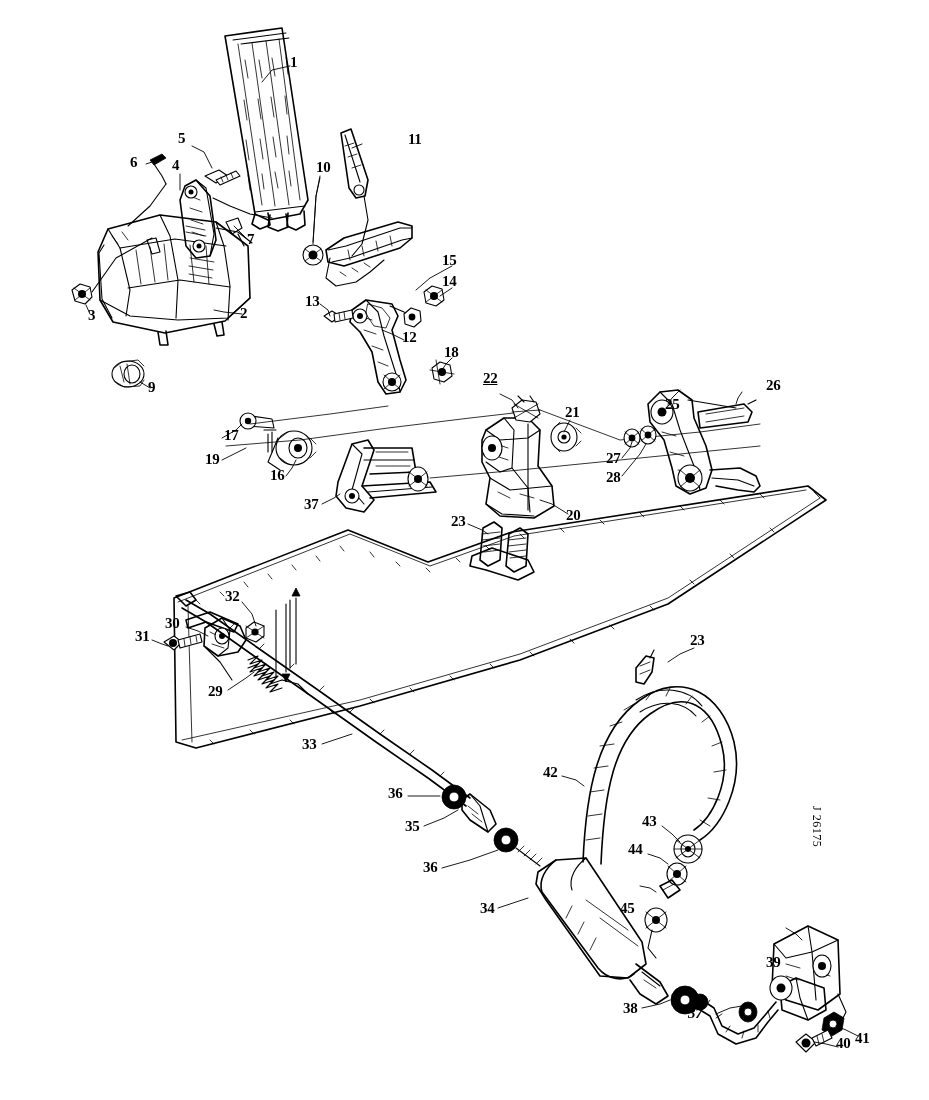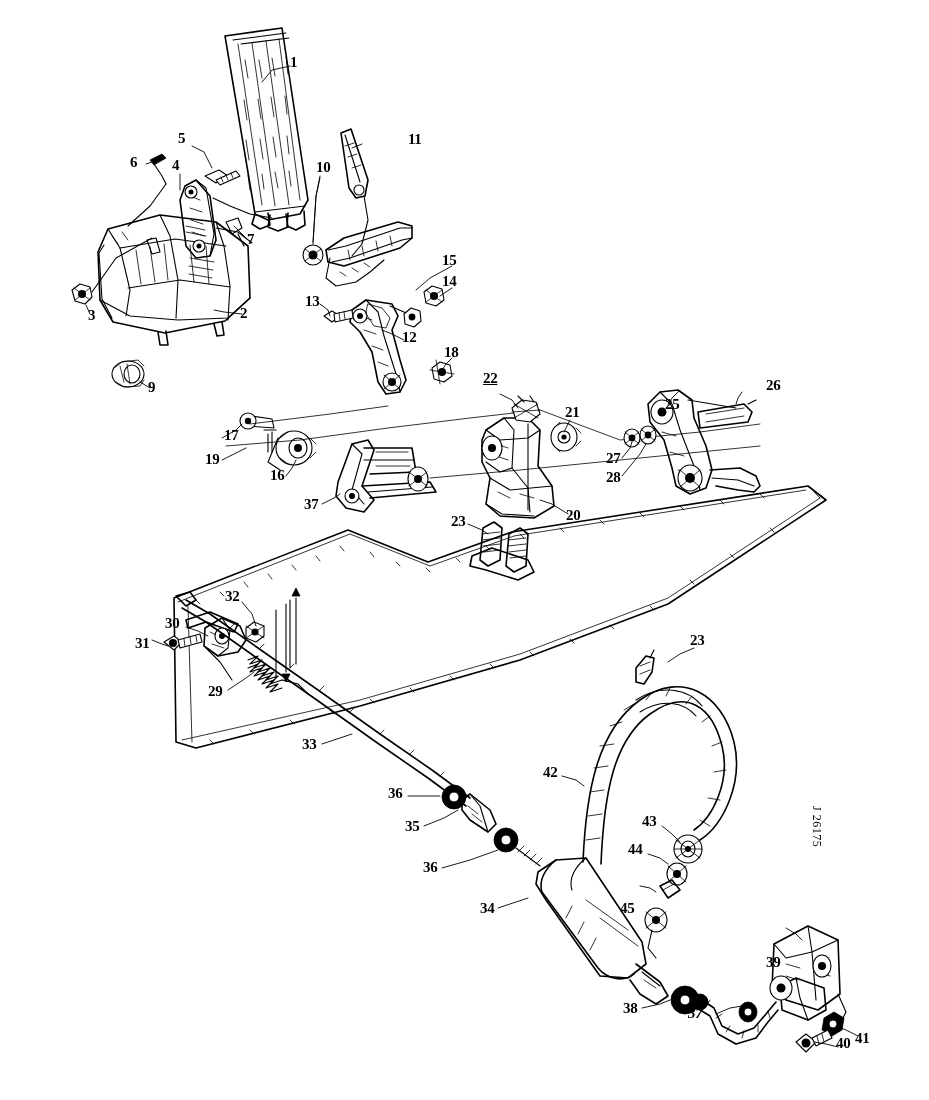--- a/index.html
+++ b/index.html
@@ -528,21 +528,21 @@
   <div class="callout" style="left:565px;top:405px;">21</div>
   <div class="callout" style="left:483px;top:371px;text-decoration:underline;">22</div>
   <div class="callout" style="left:451px;top:514px;">23</div>
   <div class="callout" style="left:304px;top:497px;">37</div>
   <div class="callout" style="left:665px;top:376px;margin-top:21px;">25</div>
   <div class="callout" style="left:734px;top:378px;margin-left:32px;">26</div>
   <div class="callout" style="left:606px;top:451px;">27</div>
   <div class="callout" style="left:606px;top:470px;">28</div>
   <div class="callout" style="left:208px;top:684px;">29</div>
   <div class="callout" style="left:165px;top:616px;">30</div>
-  <div class="callout" style="left:135px;top:629px;margin-top:7px;">31</div>
+  <div class="callout" style="left:135px;top:629px;">31</div>
   <div class="callout" style="left:225px;top:589px;">32</div>
   <div class="callout" style="left:302px;top:737px;">33</div>
   <div class="callout" style="left:480px;top:901px;">34</div>
   <div class="callout" style="left:405px;top:819px;">35</div>
   <div class="callout" style="left:388px;top:786px;">36</div>
   <div class="callout" style="left:423px;top:860px;">36</div>
   <div class="callout" style="left:688px;top:1006px;font-style:italic;">37</div>
   <div class="callout" style="left:623px;top:1001px;">38</div>
   <div class="callout" style="left:766px;top:955px;">39</div>
   <div class="callout" style="left:836px;top:1036px;">40</div>

